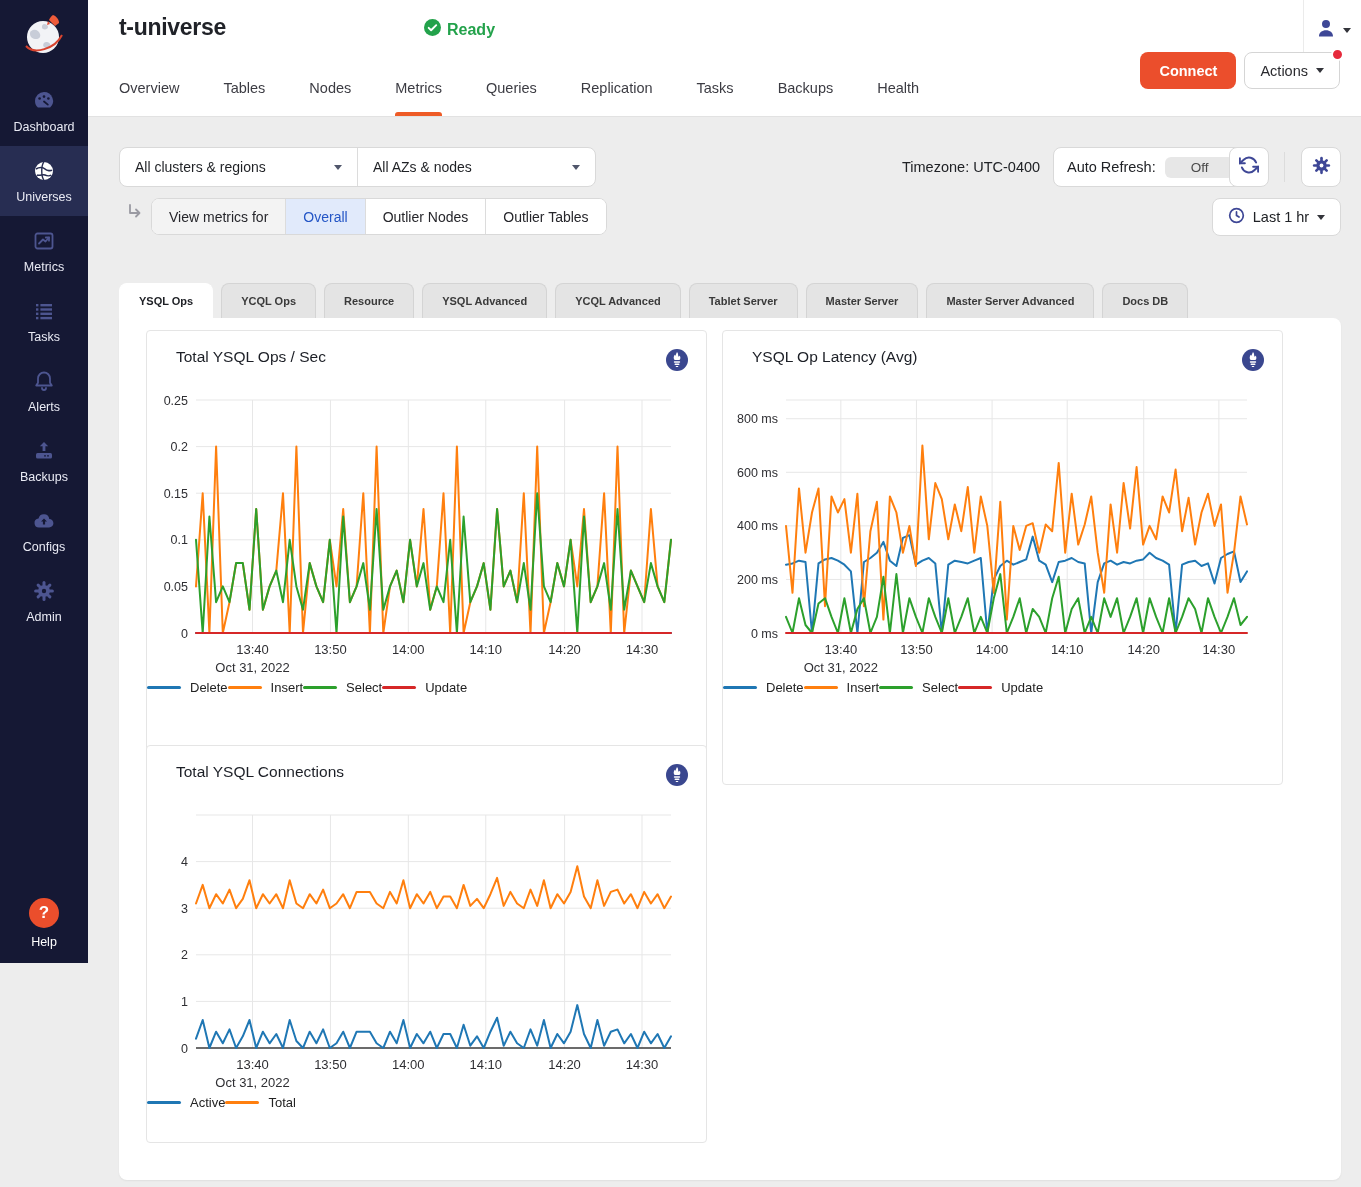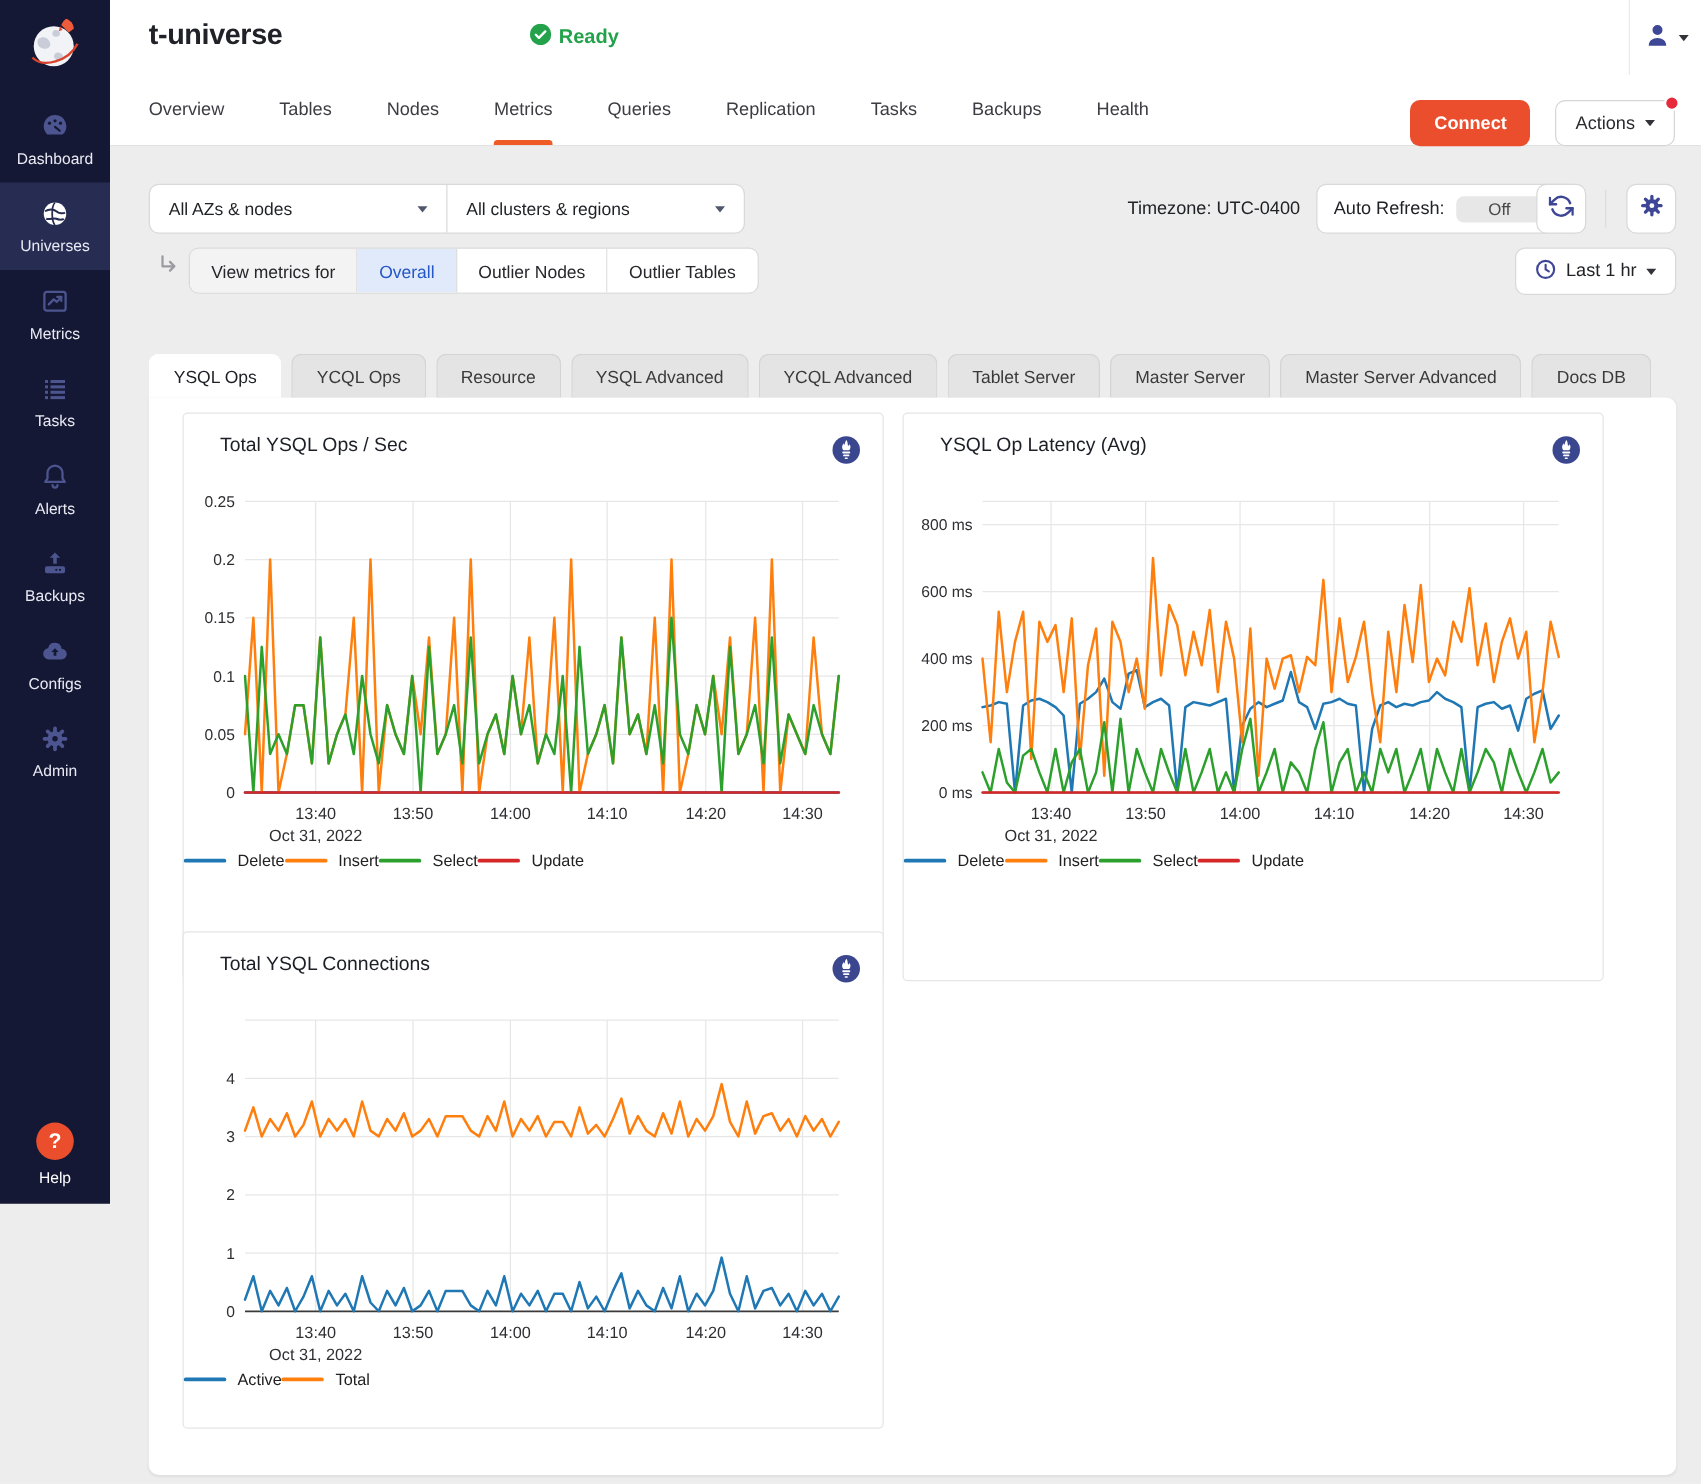--- a/index.html
+++ b/index.html
@@ -28,21 +28,21 @@
            color:#23a24b; font-weight:bold; font-size:16px; }
   .user-box { position:absolute; right:0; top:0; width:58px; height:60px; border-left:1px solid #ebebeb;
               display:flex; align-items:center; justify-content:center; gap:5px; cursor:pointer; }
 
   .nav { position:absolute; left:88px; top:60px; width:1273px; height:57px; background:#fff;
          border-bottom:1px solid #e2e2e2; display:flex; align-items:stretch; padding-left:31px; }
   .nav-item { position:relative; display:flex; align-items:center; margin-right:44px; font-size:14.5px;
               color:#3c3c43; cursor:pointer; }
   .nav-item.active::after { content:""; position:absolute; left:0; right:0; bottom:0; height:4px;
                             background:#ee5b26; border-radius:3px 3px 0 0; }
-  .hdr-buttons { position:absolute; right:21px; top:80px; display:flex; gap:20px;align-items:center; }
+  .hdr-buttons { position:absolute; right:21px; top:52px; display:flex; gap:8px;align-items:center; }
   .btn-connect { background:#eb4e2c; color:#fff; font-weight:bold; font-size:14.5px; border:none;
                  border-radius:8px; padding:0 19px; height:37px; cursor:pointer; }
   .btn-actions { position:relative; background:#fff; color:#2a2a2e; font-size:14.5px; border:1px solid #d5d5d5;
                  border-radius:8px; padding:0 15px; height:37px; display:flex; align-items:center; gap:8px; cursor:pointer; }
   .red-dot { position:absolute; top:-5px; right:-5px; width:13px; height:13px; border-radius:50%;
              background:#e62a3c; border:2px solid #fff; }
 
   
   .cluster-group { position:absolute; left:119px; top:147px; width:477px; height:40px; background:#fff;
                    border:1px solid #d9d9d9; border-radius:8px; display:flex; }
@@ -65,22 +65,22 @@
   .seg:last-child { border-right:none; }
   .seg.label { background:#f3f3f3; }
   .seg.tab { cursor:pointer; background:#fff; }
   .seg.tab.selected { background:#e1eafb; color:#2456c6; }
   .time-range { position:absolute; left:1212px; top:198px; width:129px; height:38px; background:#fff;
                 border:1px solid #d9d9d9; border-radius:8px; display:flex; align-items:center; justify-content:center;
                 gap:8px; font-size:14.5px; color:#202226; cursor:pointer; }
 
   
   .mtabs { position:absolute; left:119px; top:283px; height:35px; display:flex; gap:8px; z-index:2; }
-  .mtab { padding:0 19px; display:flex; align-items:center; font-size:14px; color:#3a3a3a; cursor:pointer;
-          background:#e4e4e4; border:1px solid #d4d4d4; border-bottom:none; border-radius:8px 8px 0 0; }
+  .mtab { padding:0 19px; display:flex; align-items:center; font-size:11px; color:#3a3a3a; cursor:pointer;
+          background:#e4e4e4; border:1px solid #d4d4d4; border-bottom:none; border-radius:8px 8px 0 0;font-weight:bold; }
   .mtab.active { background:#fff; border-color:#fff; color:#1d1f24; }
 
   
   .panel { position:absolute; left:119px; top:318px; width:1222px; height:862px; background:#fff;
            border-radius:0 8px 8px 8px; box-shadow:0 1px 2px rgba(0,0,0,0.06); }
   .card { position:absolute; width:561px; height:455px; background:#fff; border:1px solid #e5e5e5; border-radius:4px; }
   .card1 { left:27px; top:12px; }
   .card2 { left:603px; top:12px; }
   .card3 { left:27px; top:427px; height:398px; }
   .chart-head { display:flex; justify-content:space-between; align-items:flex-start; padding:17px 17px 0 29px; }
@@ -278,25 +278,25 @@
     <button class="btn-connect">Connect</button>
     <div class="btn-actions">
       <span>Actions</span>
       <span class="caret" style="border-top-color:#33343a"></span>
       <span class="red-dot"></span>
     </div>
   </div>
 
   <div class="cluster-group">
     <div class="cluster-half">
+      <span>All clusters &amp; regions</span>
+      <span class="caret"></span>
+    </div>
+    <div class="cluster-half">
       <span>All AZs &amp; nodes</span>
-      <span class="caret"></span>
-    </div>
-    <div class="cluster-half">
-      <span>All clusters &amp; regions</span>
       <span class="caret"></span>
     </div>
   </div>
   <div class="tz-label">Timezone: UTC-0400</div>
   <div class="auto-refresh">
     <span>Auto Refresh:</span>
     <span class="off-pill">Off</span>
     <span class="caret"></span>
   </div>
   <div class="icon-btn" style="left:1229px; top:147px;">

